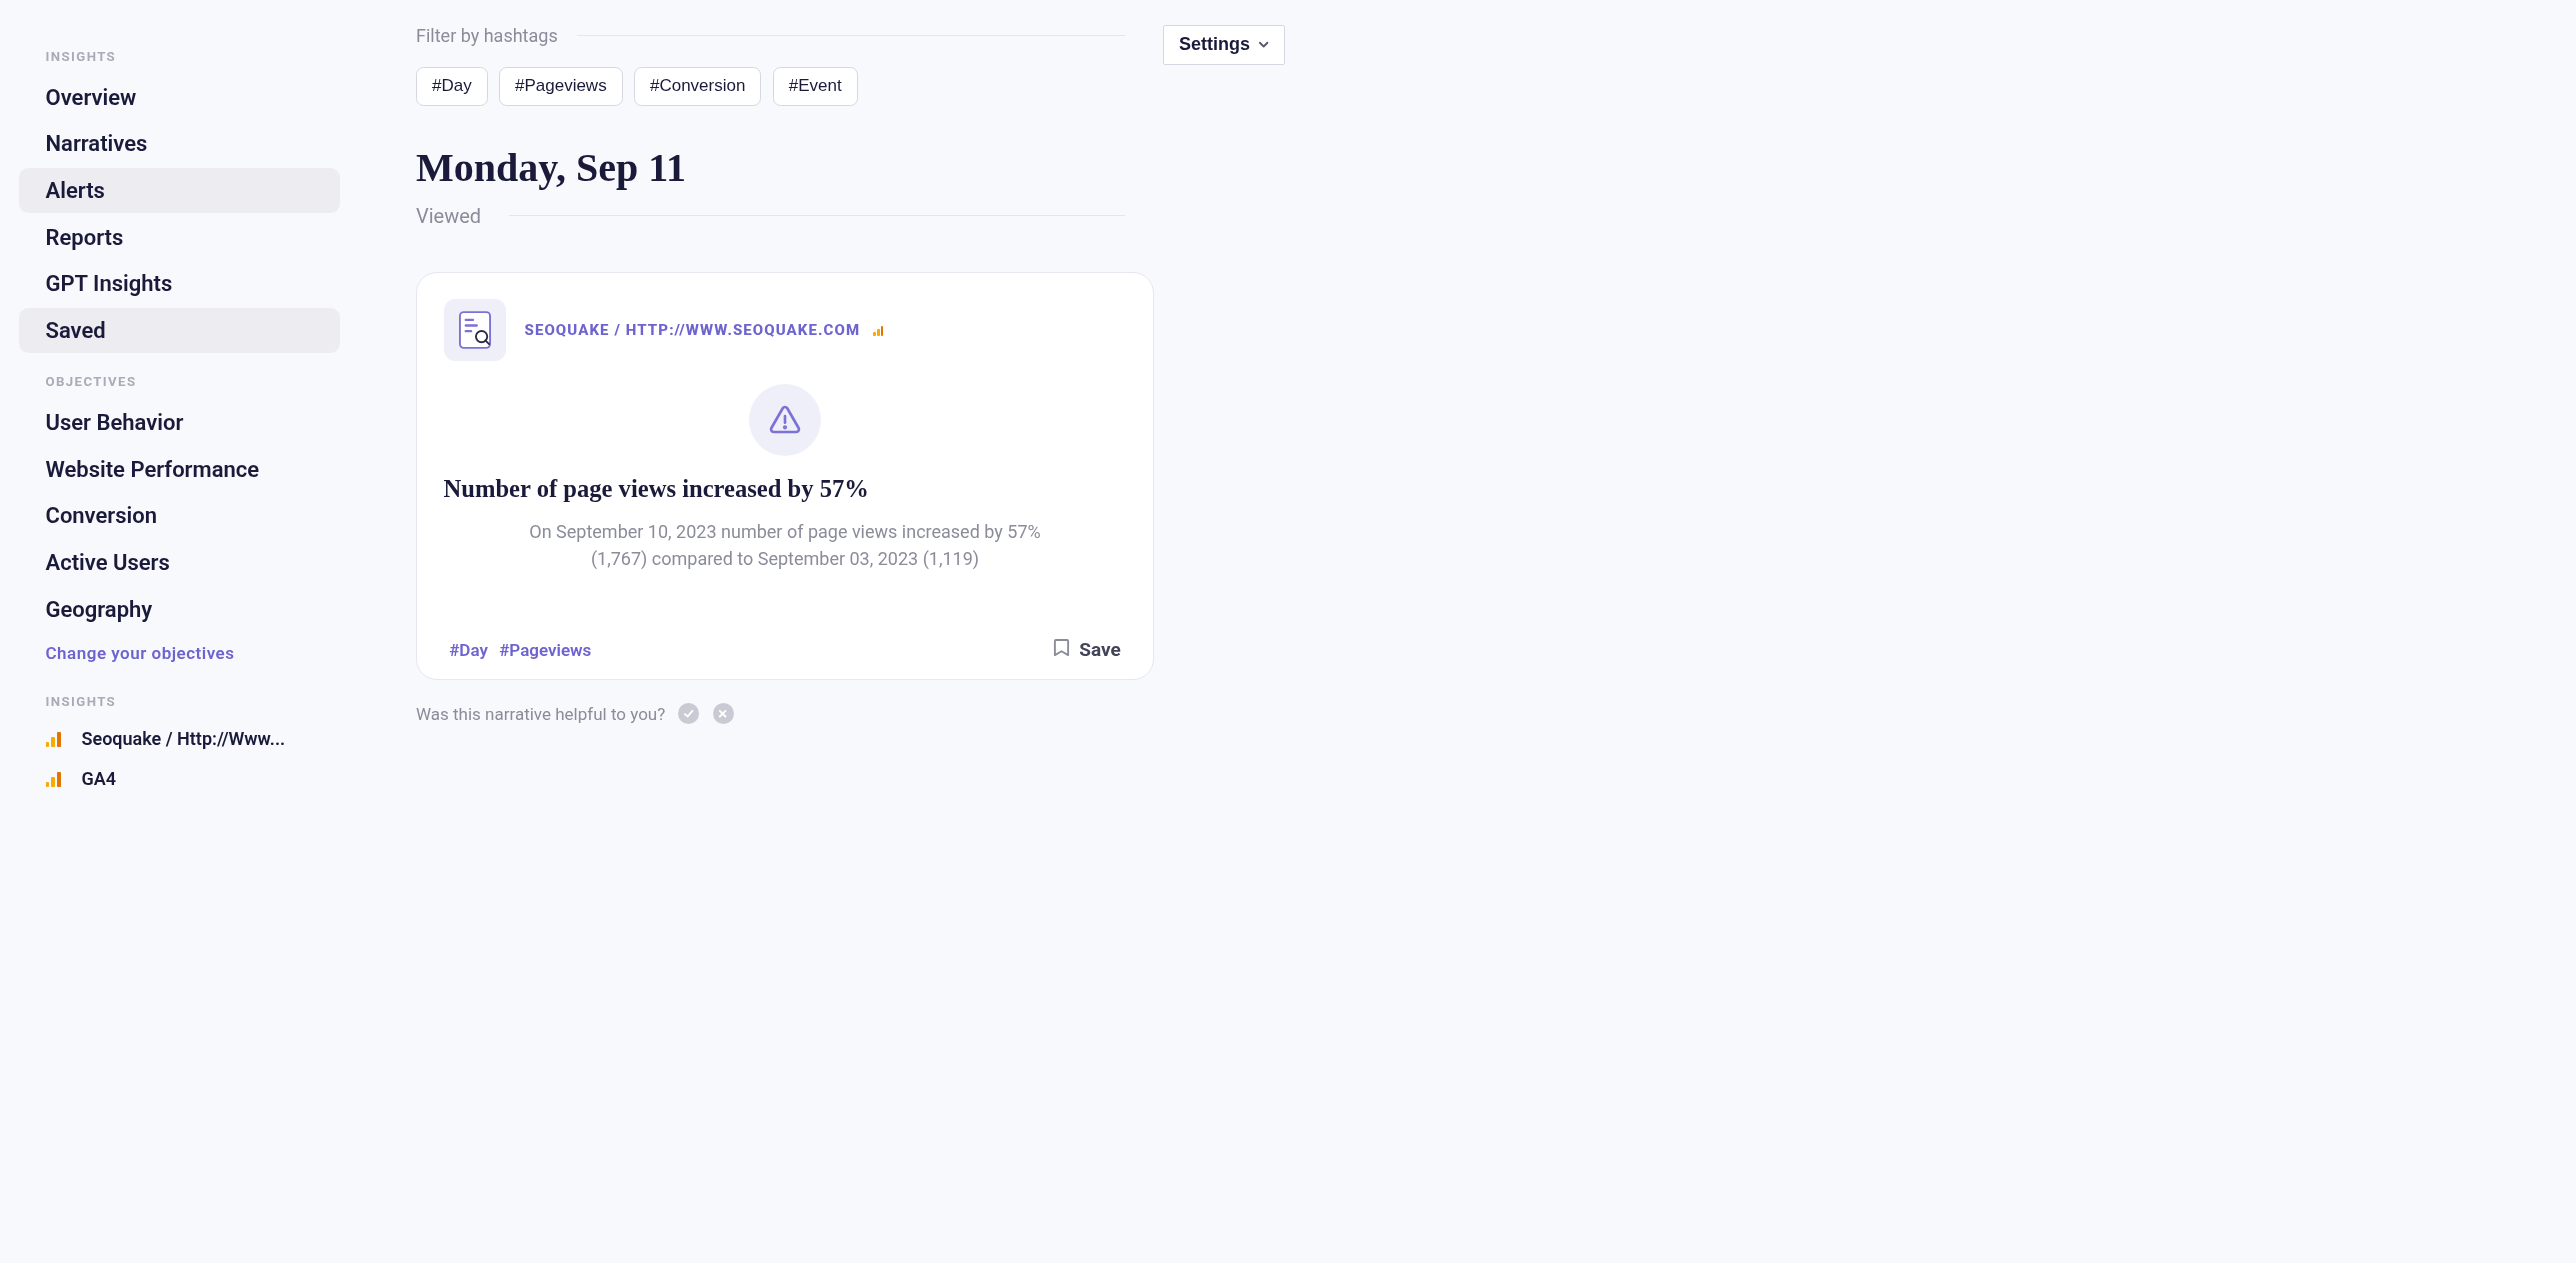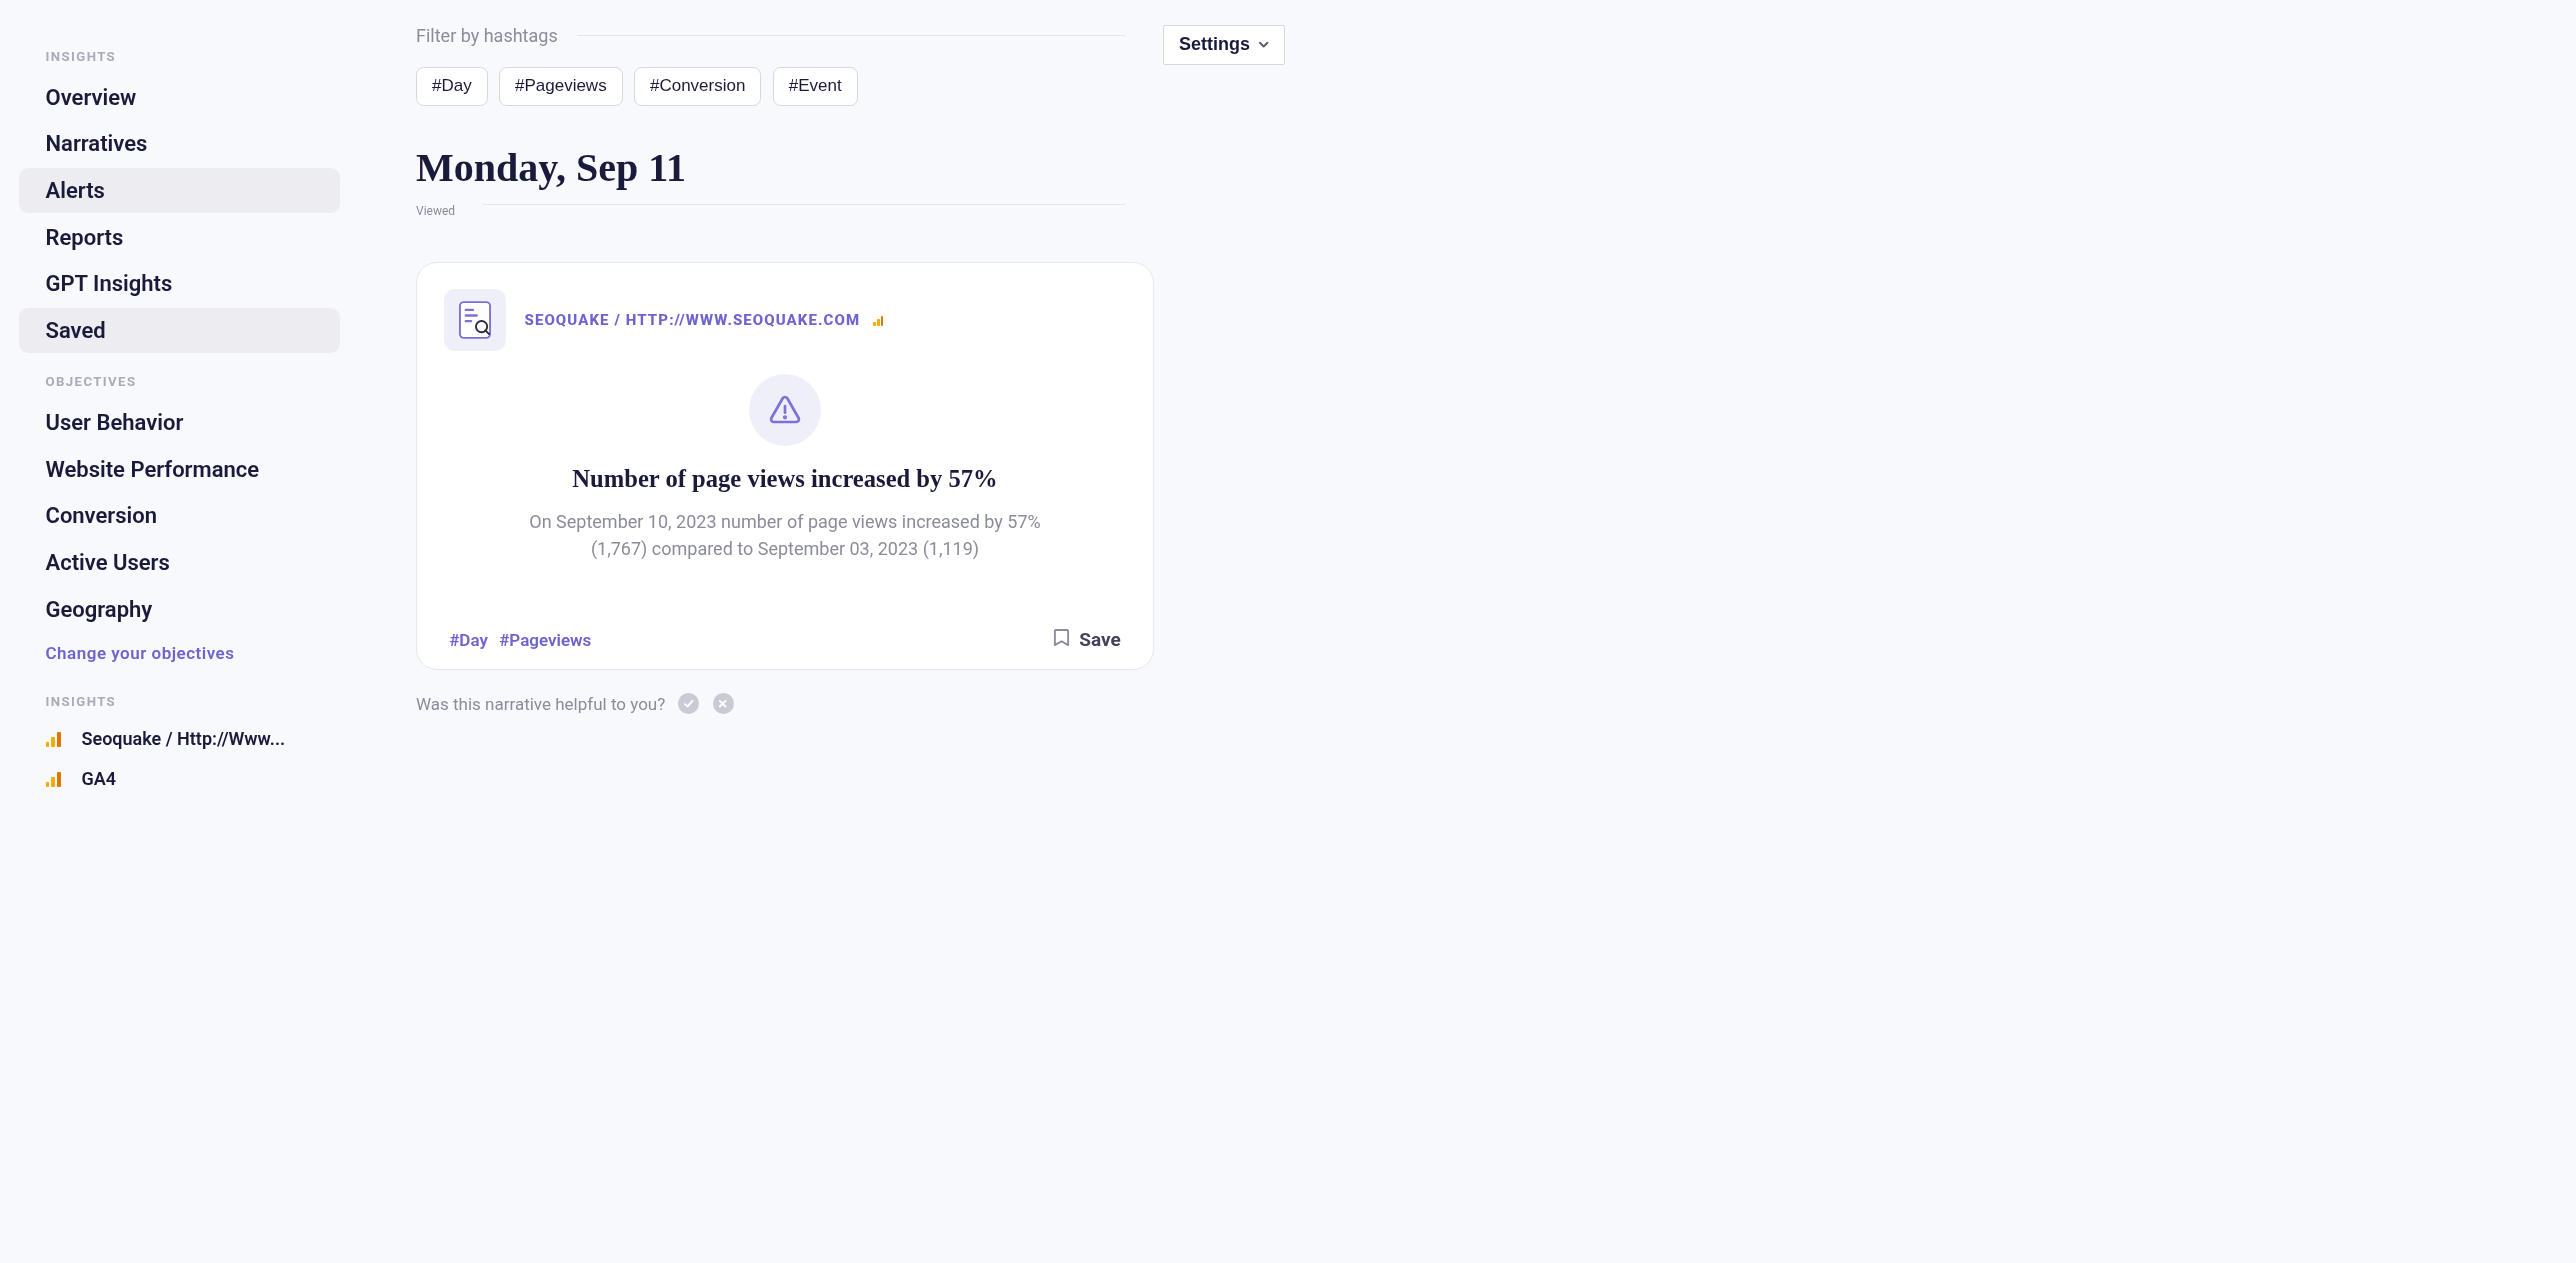--- a/index.html
+++ b/index.html
@@ -104,22 +104,22 @@
   .chevron-down svg { display:block; }
 
   .date-heading {
     font-family: Georgia, "Times New Roman", serif;
     font-size: 40px;
     font-weight: 700;
     color: #1a1b3a;
     margin-top: 38px;
   }
   .status-row {
-    display:flex; align-items:flex-start; gap:28px;
-    color:#8a8c9a; font-size:12px; margin-top:13.2px;
+    display:flex; align-items:center; gap:28px;
+    color:#8a8c9a; font-size:20px; margin-top:13.2px;
     max-width: 709px;
   }
   .status-row .line { flex:1; height:0.9px; background:#e4e5ee; }
 
   
   .card {
     margin-top: 44px;
     max-width: 738px;
     background: #fff;
     border: 1.4px solid #e6e7f0;
@@ -150,21 +150,20 @@
   .warn-circle {
     width:72px;height:72px;border-radius:50%;background:#efeffa;
     display:flex;align-items:center;justify-content:center;
     margin: 23px auto 19px auto;
   }
   .warn-circle svg{width:32px;height:32px;}
 
   .card-title {
     font-family: Georgia, "Times New Roman", serif;
     font-size:24.6px;font-weight:700;color:#1a1b3a;
-    text-align:center;
   }
   .card-desc {
     font-size:18px;color:#8a8c9a;text-align:center;
     max-width:530px;margin:15px auto 0 auto;line-height:1.5;
   }
   .card-footer {
     display:flex;align-items:center;justify-content:space-between;
     margin-top:66px;
     padding: 0 5.7px;
   }

